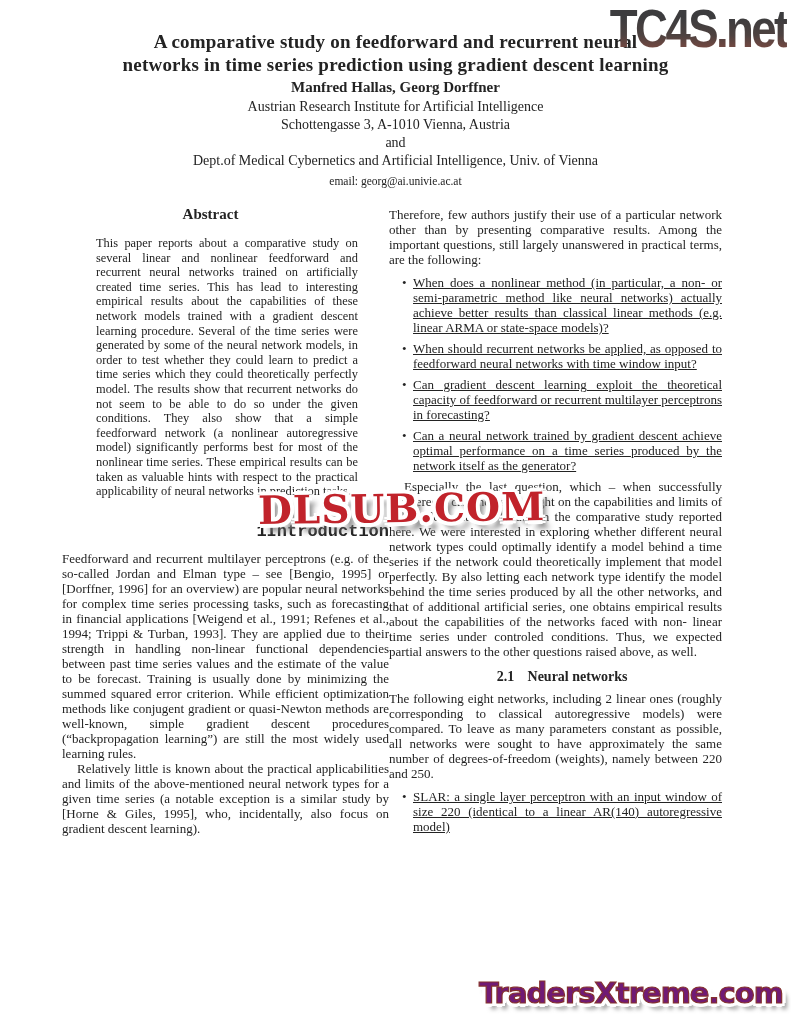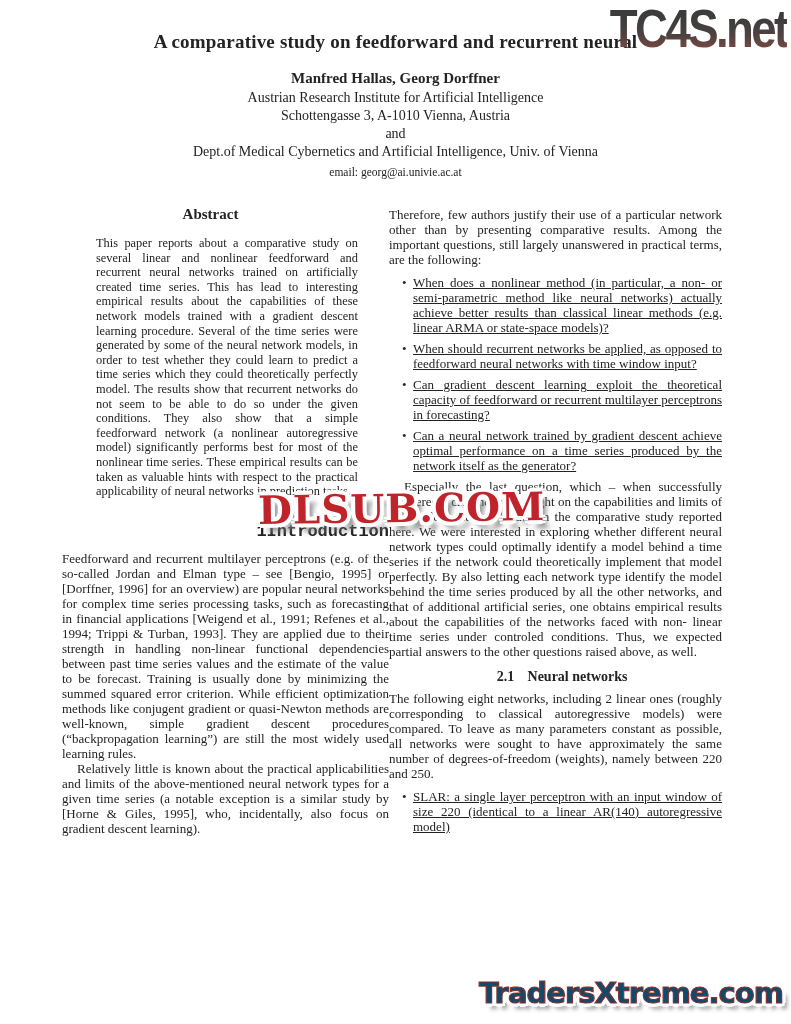--- a/index.html
+++ b/index.html
@@ -6,21 +6,21 @@
   html,body { background:#e8e8e8; }
   .page {
     position:relative; width:791px; height:1024px; background:#ffffff;
     font-family:"Liberation Serif", serif; color:#232323; overflow:hidden;
     margin:0 auto;
   }
 
   
   .header { position:absolute; top:30px; left:0; width:791px; text-align:center; }
   .title-line { font-size:19px; font-weight:bold; line-height:23px; letter-spacing:.2px; }
-  .authors { margin-top:17px; font-size:15px; font-weight:bold; }
+  .authors { margin-top:3px; font-size:15px; font-weight:bold; }
   .affil { font-size:14px; line-height:18px; }
   .affil-block { margin-top:2px; }
   .email { margin-top:5px; font-size:11.5px; }
 
   
   .col { position:absolute; top:207px; font-size:13px; line-height:15px; text-align:justify; }
   .col-left  { left:62px;  width:327px; }
   .col-right { left:389px; width:333px; }
 
   .abstract-heading { text-align:center; font-weight:bold; font-size:15px; margin-bottom:14px; padding-right:30px; }
@@ -60,35 +60,36 @@
     color:#c1232b; transform:rotate(-0.8deg);
     text-shadow:
       -3px -3px 0 #fff, 3px -3px 0 #fff, -3px 3px 0 #fff, 3px 3px 0 #fff,
       -4px 0 0 #fff, 4px 0 0 #fff, 0 -4px 0 #fff, 0 4px 0 #fff,
       7px 8px 5px rgba(125,125,125,.85);
   }
   .wm-bottom {
     position:absolute; left:479px; top:976px;
     font-family:"DejaVu Sans", sans-serif; font-weight:bold;
     font-size:29px; line-height:34px; letter-spacing:-1px;
-    color:#0c4a6e;
+    color:#701a75;
     -webkit-text-stroke:1.2px #84302c;
     text-shadow:
       -3px -3px 0 #fff, 3px -3px 0 #fff, -3px 3px 0 #fff, 3px 3px 0 #fff,
       -4px 0 0 #fff, 4px 0 0 #fff, 0 -4px 0 #fff, 0 4px 0 #fff,
       5px 6px 4px rgba(120,120,120,.8);
   }
 </style>
 </head>
 <body>
 
 <div class="page">
 
   <div class="header">
     <div class="title-line">A comparative study on feedforward and recurrent neural</div>
+    <div class="title-line">networks in time series prediction using gradient descent learning</div>
     <div class="authors">Manfred Hallas, Georg Dorffner</div>
     <div class="affil-block">
       <div class="affil">Austrian Research Institute for Artificial Intelligence</div>
       <div class="affil">Schottengasse 3, A-1010 Vienna, Austria</div>
       <div class="affil">and</div>
       <div class="affil">Dept.of Medical Cybernetics and Artificial Intelligence, Univ. of Vienna</div>
     </div>
     <div class="email">email: georg@ai.univie.ac.at</div>
   </div>
 

